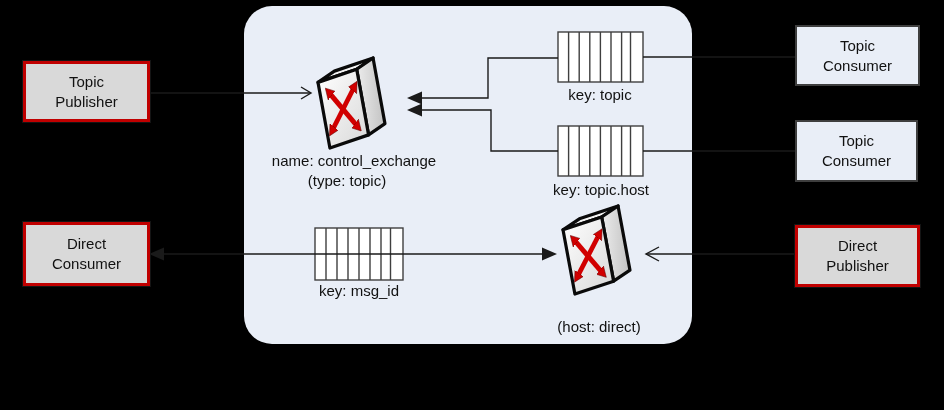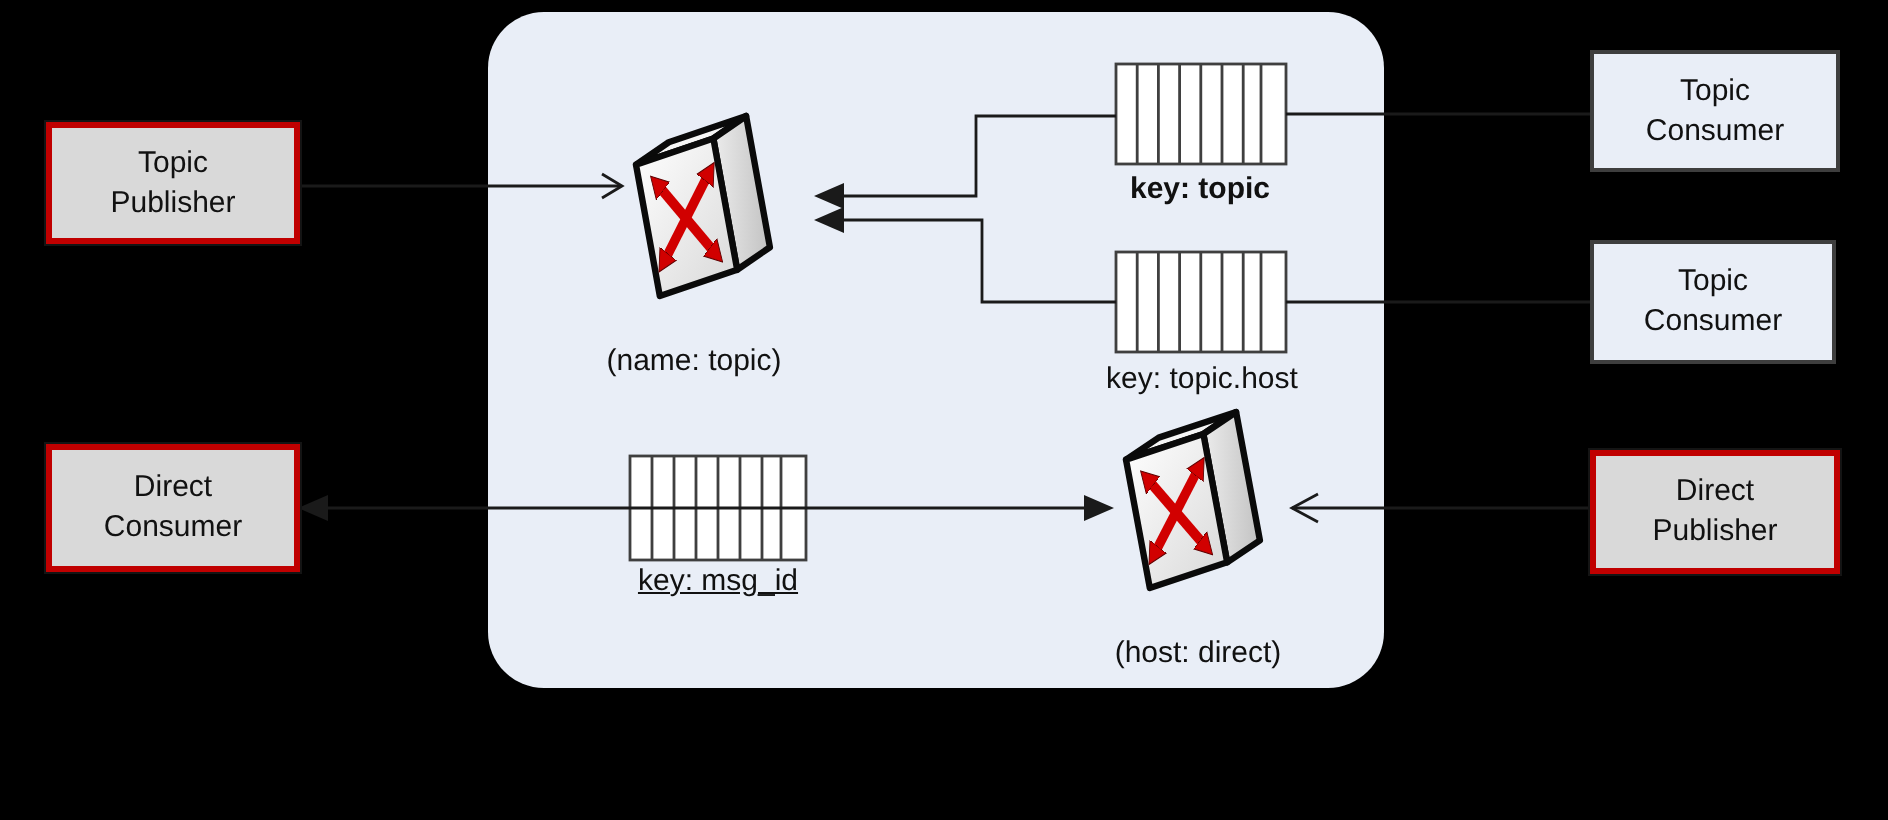--- a/index.html
+++ b/index.html
@@ -104,19 +104,20 @@
   </div>
   <div class="box plain" style="left:795px; top:120px; width:123px; height:62px;">
     <span>Topic</span>
     <span>Consumer</span>
   </div>
   <div class="box red" style="left:795px; top:225px; width:125px; height:62px;">
     <span>Direct</span>
     <span>Publisher</span>
   </div>
 
-  <div class="lbl" style="left:347px; top:181px;">(name: topic)</div>
-  <div class="lbl" style="left:600px; top:95px;font-weight:bold;">key: topic</div>
+  <div class="lbl" style="left:354px; top:161px;">name: control_exchange</div>
+  <div class="lbl" style="left:347px; top:181px;">(type: topic)</div>
+  <div class="lbl" style="left:600px; top:95px;">key: topic</div>
   <div class="lbl" style="left:601px; top:190px;">key: topic.host</div>
-  <div class="lbl" style="left:359px; top:291px;text-decoration:underline;">key: msg_id</div>
+  <div class="lbl" style="left:359px; top:291px;">key: msg_id</div>
   <div class="lbl" style="left:599px; top:327px;">(host: direct)</div>
 
 </div>
 
 </body></html>

